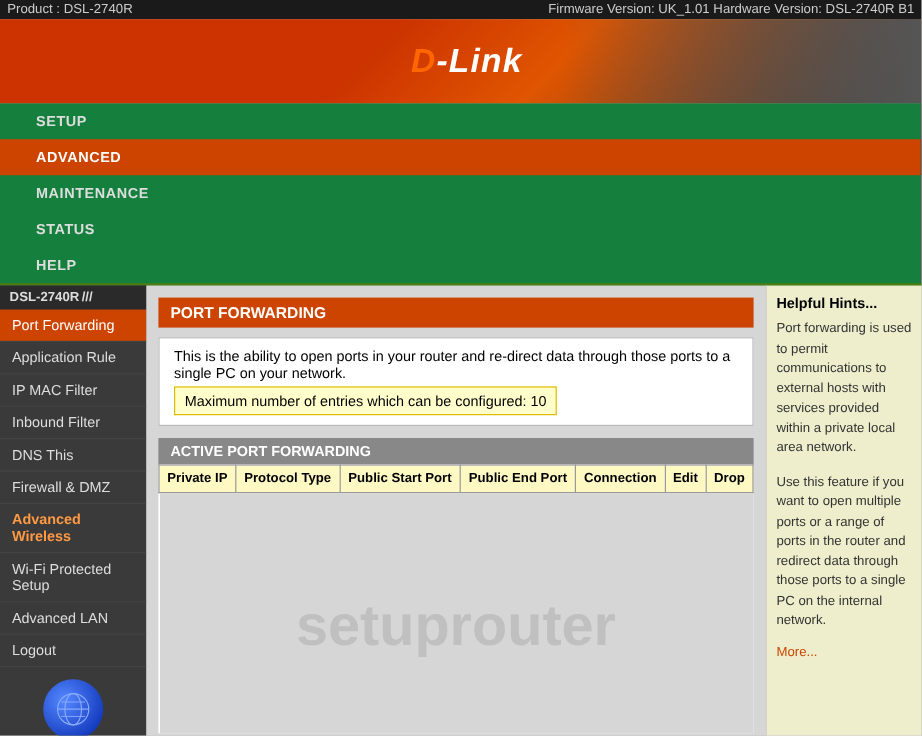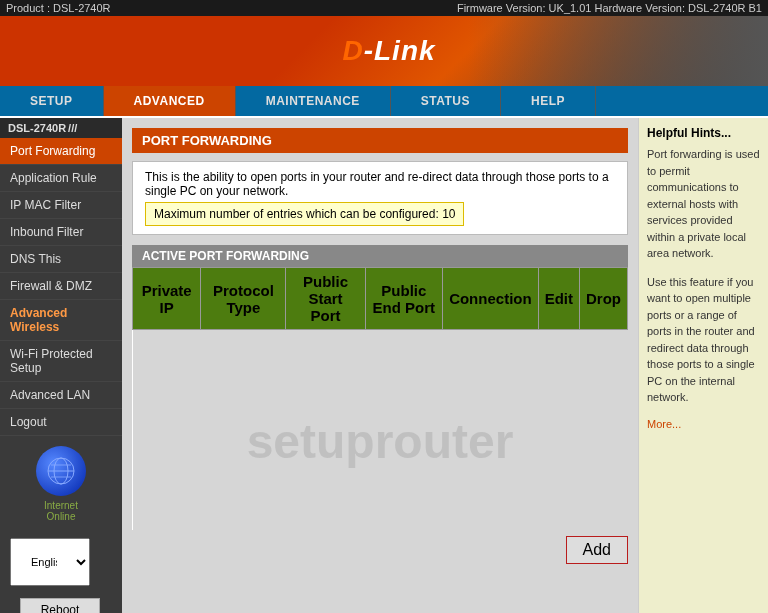--- a/index.html
+++ b/index.html
@@ -8,21 +8,21 @@
     
     .top-bar { background: #1a1a1a; color: #ccc; font-size: 11px; padding: 2px 6px; display: flex; justify-content: space-between; }
 
     
     .header { background: linear-gradient(135deg, #cc3300 0%, #cc3300 40%, #e05500 60%, #333 100%); height: 70px; display: flex; align-items: center; padding-left: 10px; position: relative; overflow: hidden; justify-content: center; }
     .header::after { content: ''; position: absolute; right: 0; top: 0; width: 300px; height: 70px; background: linear-gradient(to left, #555 0%, transparent 100%); }
     .logo { color: white; font-size: 28px; font-weight: bold; font-style: italic; letter-spacing: 1px; z-index: 1; }
     .logo span { color: #ff6600; }
 
     
-    .nav { background: #0369a1; display: flex; border-bottom: 2px solid #ffffff; }
+    .nav { background: #15803d; display: flex; border-bottom: 2px solid #4d7c0f; flex-direction: column; }
     .nav-item { color: #ddd; padding: 8px 30px; font-size: 12px; font-weight: bold; cursor: pointer; text-transform: uppercase; letter-spacing: 0.5px; border-right: 1px solid #555; }
     .nav-item.active { background: #cc4400; color: white; }
 
     
     .main-layout { display: flex; height: calc(613px - 105px); }
 
     
     .sidebar { width: 122px; background: #3a3a3a; flex-shrink: 0; }
     .sidebar-product { background: #2a2a2a; color: #aaa; font-size: 11px; padding: 4px 8px; display: flex; align-items: center; }
     .sidebar-product span { font-weight: bold; color: #ddd; }
@@ -50,21 +50,21 @@
     
     .info-box { background: white; border: 1px solid #bbb; padding: 8px 12px; margin-bottom: 10px; font-size: 12px; }
     .info-box p { margin-bottom: 4px; }
     .max-entries { background: #ffffcc; border: 1px solid #ddbb00; padding: 4px 8px; font-size: 12px; display: inline-block; }
 
     
     .active-section-title { background: #888; color: white; font-size: 12px; font-weight: bold; padding: 4px 10px; margin-bottom: 0; }
 
     
     .port-table { width: 100%; border-collapse: collapse; background: white; }
-    .port-table th { background: #4d7c0f; border: 1px solid #999; padding: 5px 6px; font-size: 15px; font-weight: bold; text-align: center; }
+    .port-table th { background: #fef9c3; border: 1px solid #999; padding: 5px 6px; font-size: 11px; font-weight: bold; text-align: center; }
     .port-table td { border: 1px solid #ccc; padding: 5px 6px; font-size: 11px; text-align: center; background: white; }
 
     
     .watermark { position: absolute; color: rgba(160,160,160,0.4); font-size: 48px; font-weight: bold; top: 50%; left: 50%; transform: translate(-50%, -30%); pointer-events: none; white-space: nowrap; }
 
     
     .add-area { text-align: right; margin-top: 6px; }
     .add-btn { padding: 4px 16px; background: #ddd; border: 1px solid #b91c1c; cursor: pointer; font-size: 16px; }
 
     

